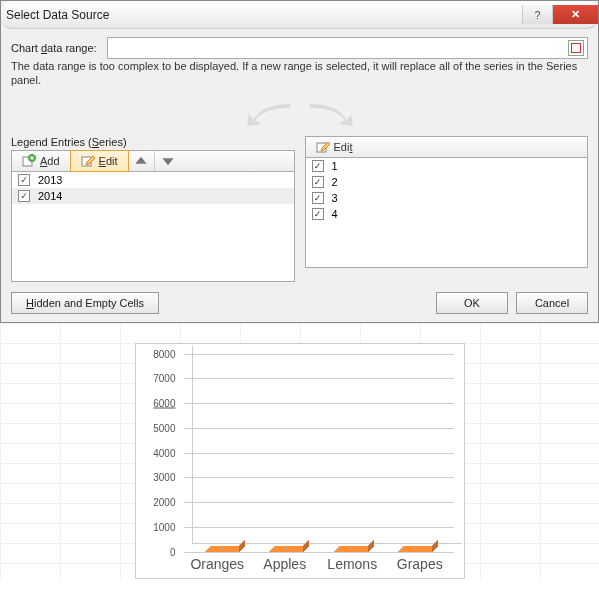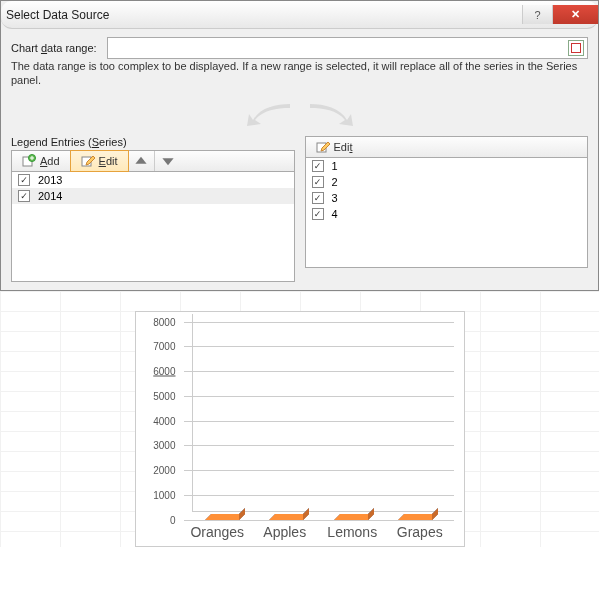--- a/index.html
+++ b/index.html
@@ -155,20 +155,27 @@
               <span>3</span>
             </div>
             <div class="listrow">
               <span class="chk">✓</span>
               <span>4</span>
             </div>
           </div>
       </div>
     </div>
 
+    <div class="bottom-row">
+      <div class="btn small"><u>H</u><span>idden and Empty Cells</span></div>
+      <div class="bottom-right">
+        <div class="btn">OK</div>
+        <div class="btn">Cancel</div>
+      </div>
+    </div>
   </div>
 </div>
 
 <div class="sheet-area">
   <div class="gridbg"></div>
   <div class="chartbox">
     <div class="yaxis" id="yaxis">
         <div class="ytick" style="top: 100%;">0</div>
         <div class="ytick" style="top: 87.5%;">1000</div>
         <div class="ytick" style="top: 75%;">2000</div>

